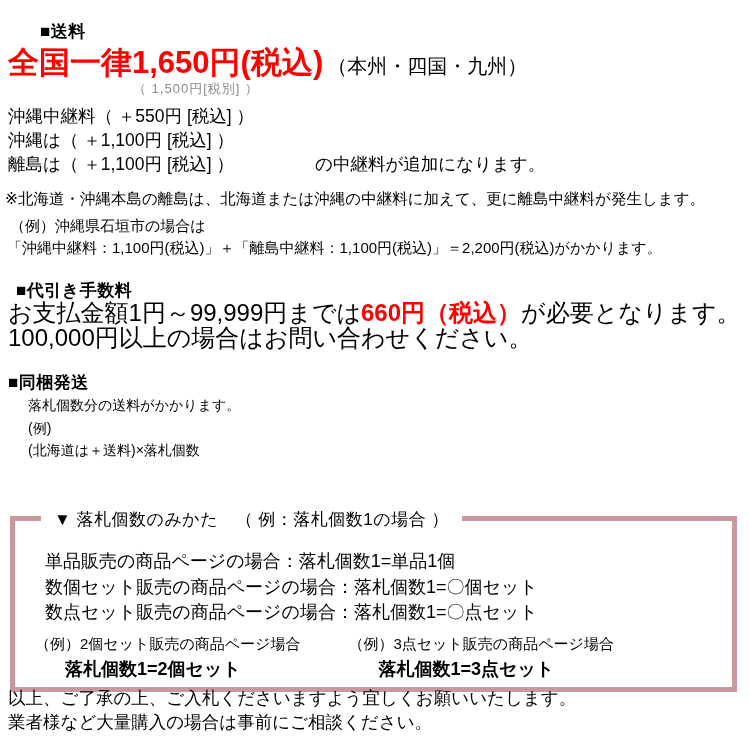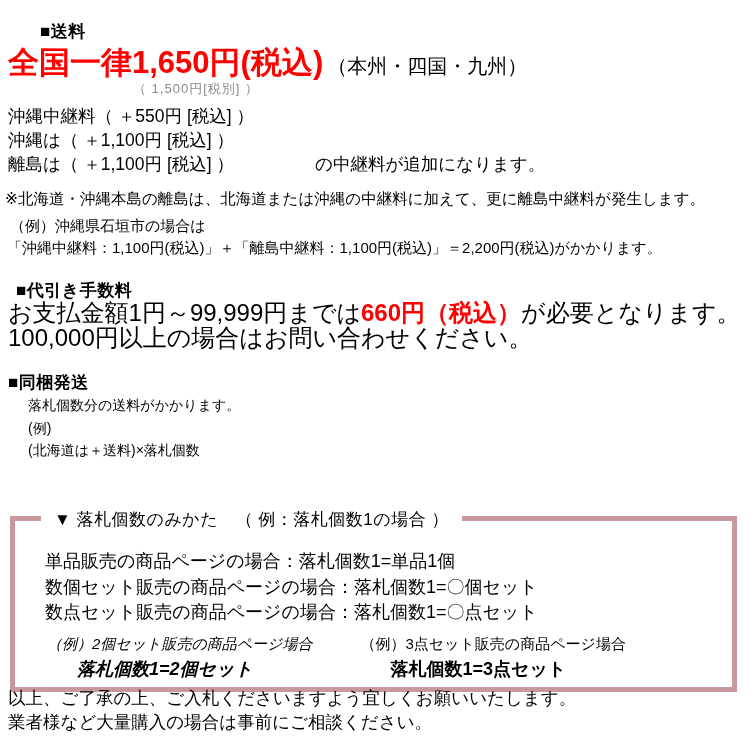--- a/index.html
+++ b/index.html
@@ -39,21 +39,21 @@
   }
   .qty-title {
     position:absolute; top:-13px; left:26px;
     background:#ffffff; padding:0 13px;
     font-size:17px; white-space:nowrap; letter-spacing:0.5px;
   }
   .qty-rules { margin-top:28px; margin-left:30px; font-size:18px; line-height:25.5px; white-space:nowrap; }
   .qty-examples { display:flex; margin-top:9px; }
   .qty-example-label { font-size:15px; white-space:nowrap; }
   .qty-example-result { font-size:18px; font-weight:bold; padding-left:30px; margin-top:3px; white-space:nowrap; }
-  .qty-col-1 { margin-left:32px;font-style:italic; }
+  .qty-col-1 { margin-left:20px; }
   .qty-col-2 { margin-left:48px; }
   
   .footer { top:687px; left:8px; font-size:17.5px; line-height:23.5px; }
 </style>
 </head>
 <body>
 
 <div class="abs heading" style="top:20px;padding-left:40px;">■送料</div>
 
 <div class="abs price-row">

